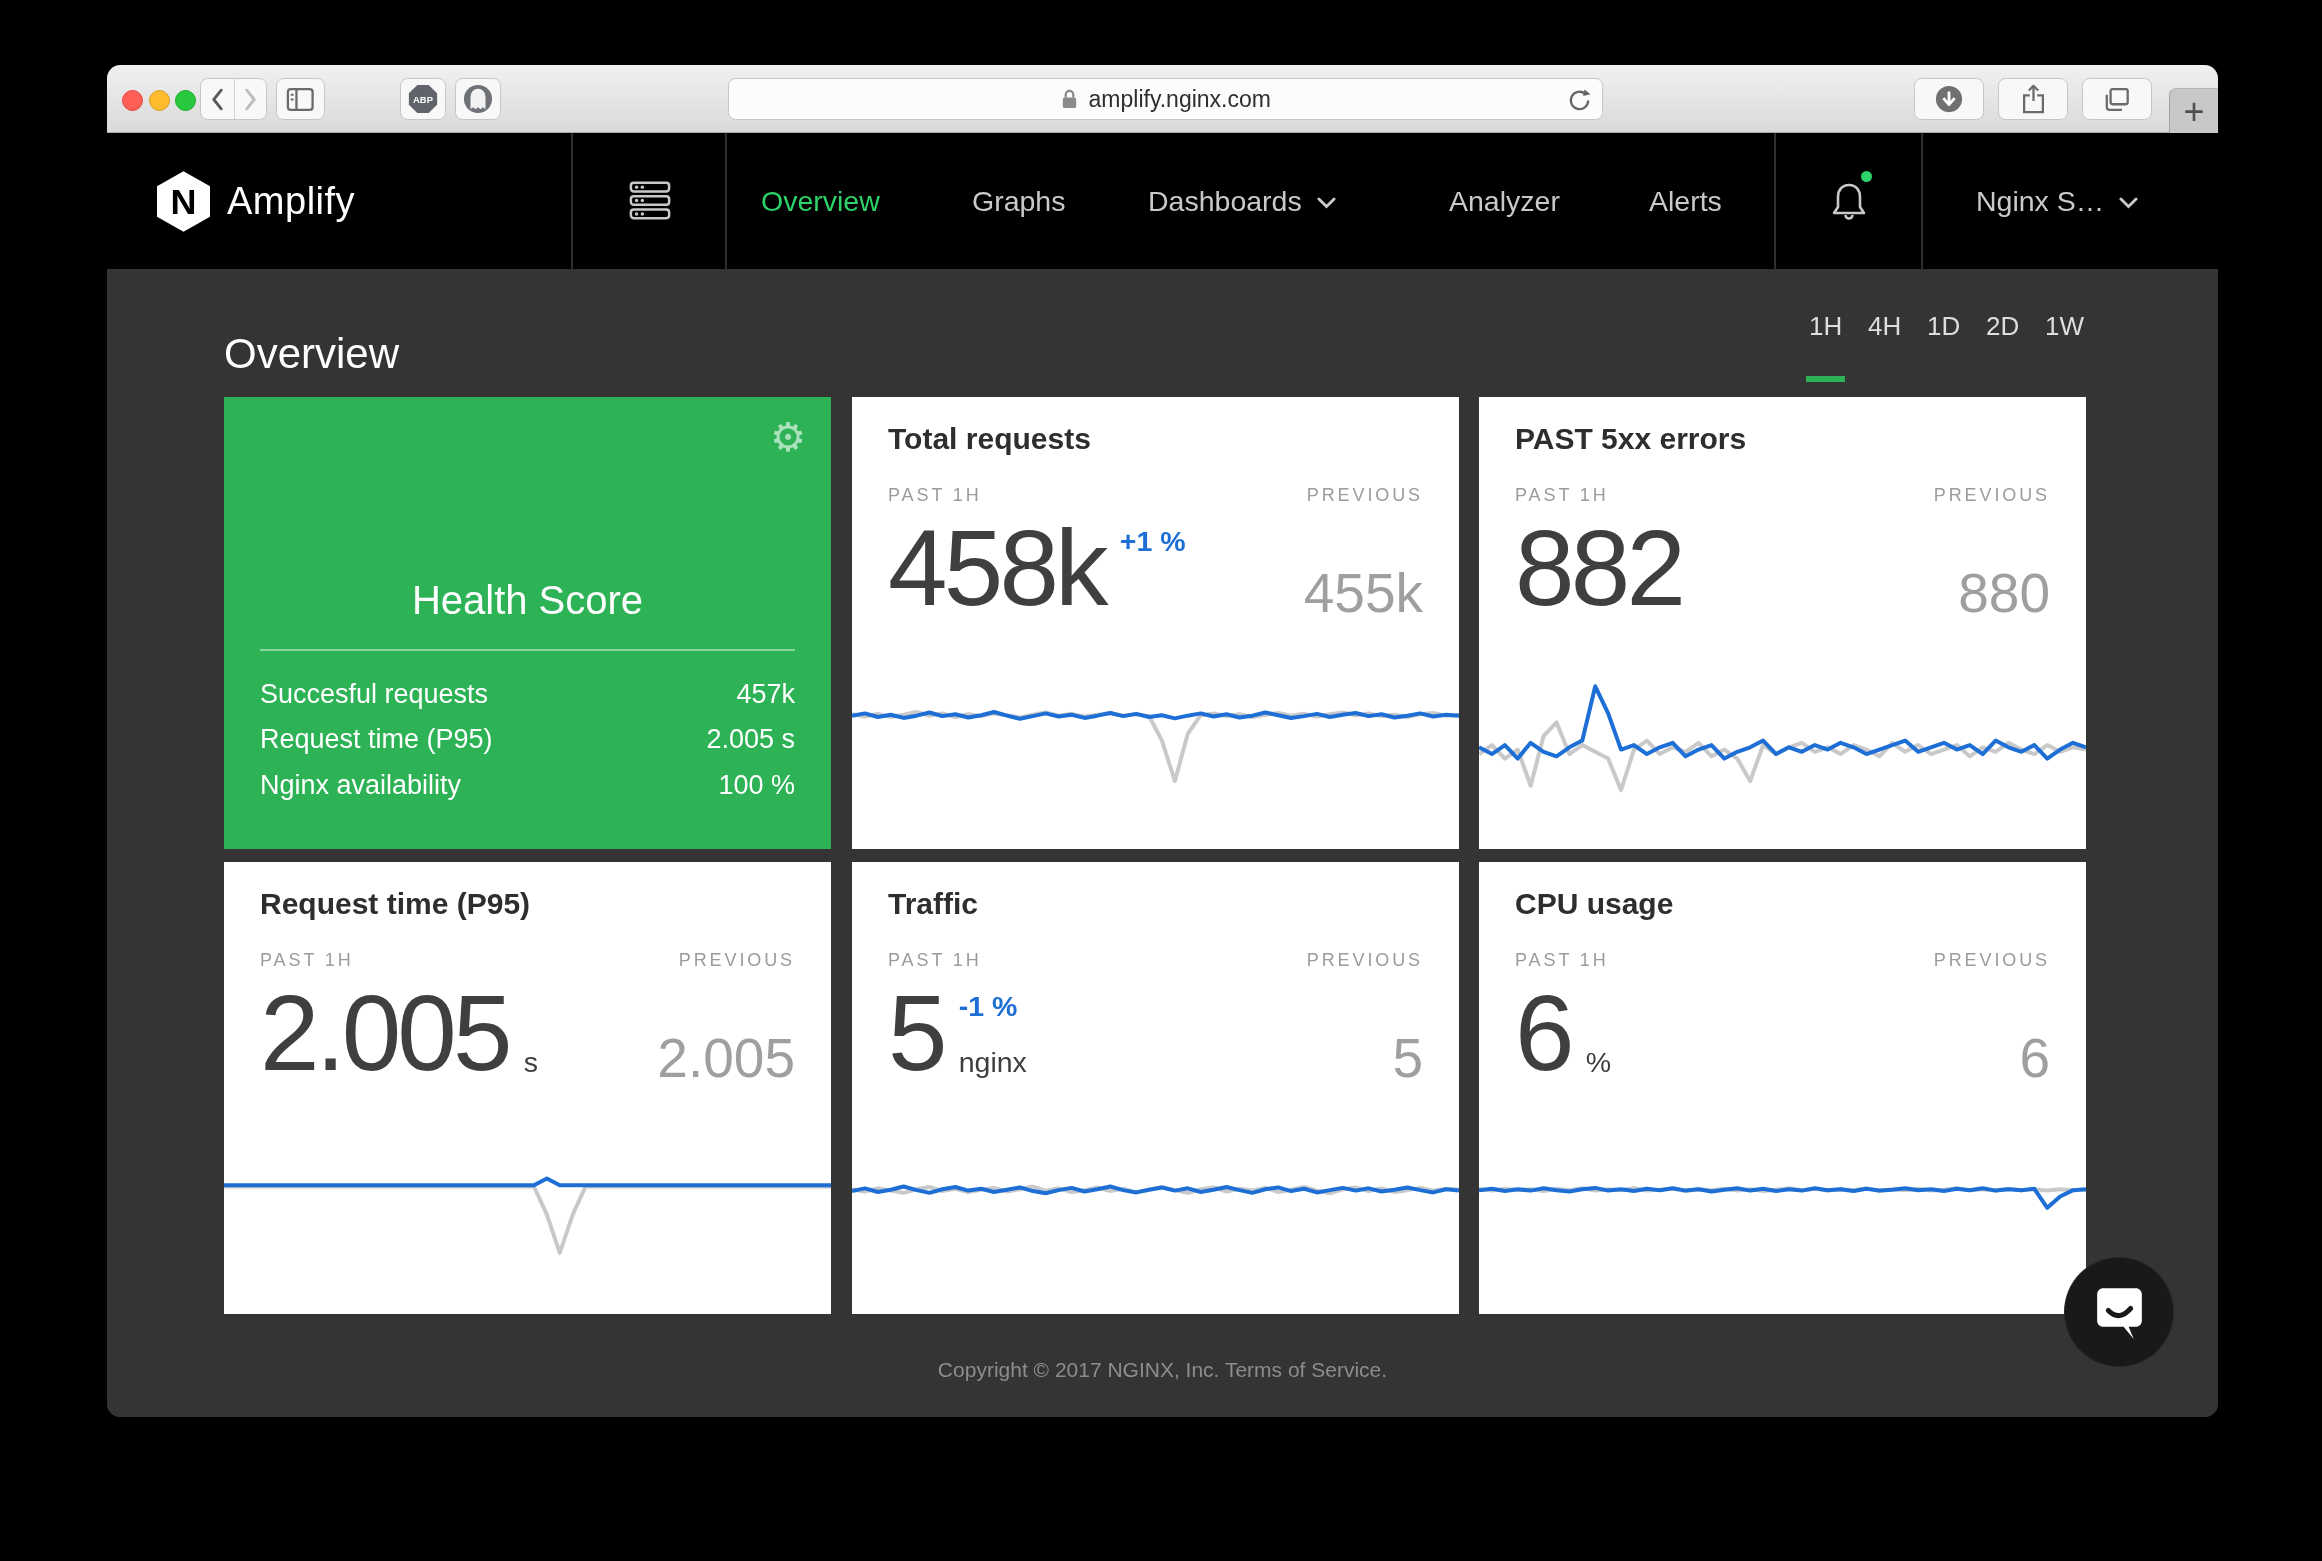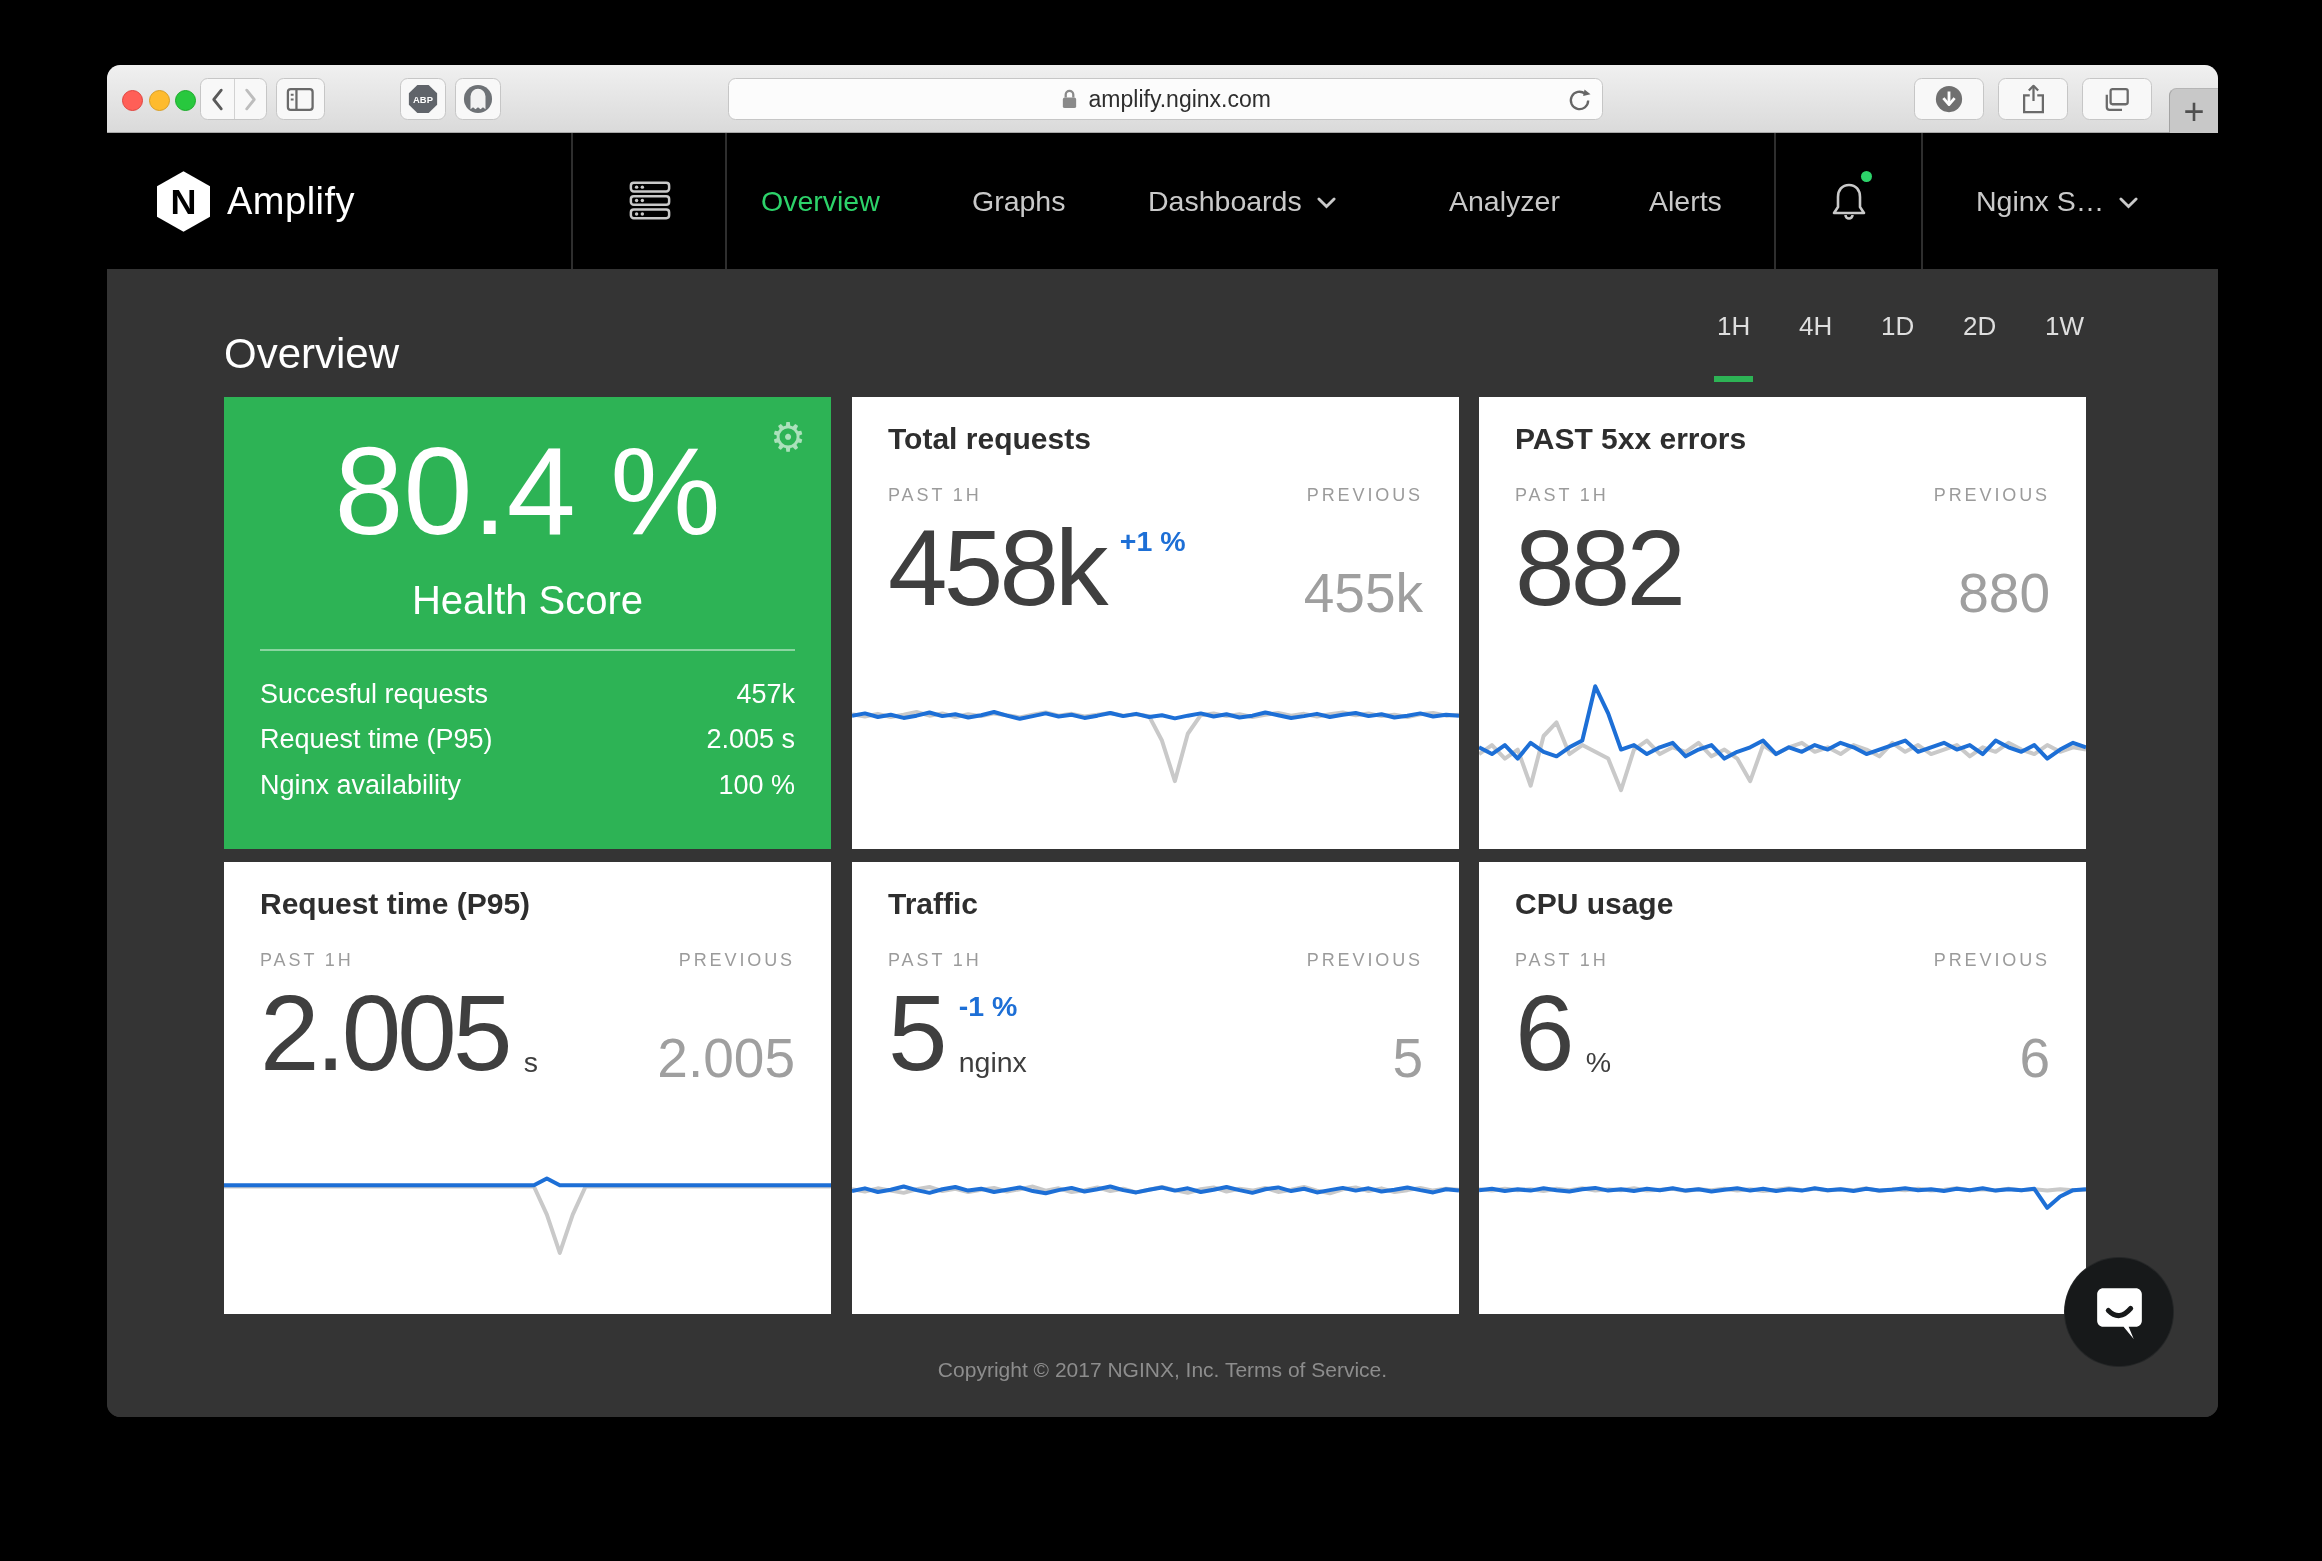--- a/index.html
+++ b/index.html
@@ -33,21 +33,21 @@
   .brand .word{color:#fff;font-size:38px;letter-spacing:0.5px;}
   .vdiv{position:absolute;top:0;width:1.9px;height:136px;background:#2e2e2e;}
   .navitem{position:absolute;top:0;height:136px;display:flex;align-items:center;font-size:28.5px;color:#c9c9c9;cursor:pointer;}
   .navitem.active{color:#2dd36a;}
   .navitem .chev{margin-left:15px;margin-top:3.8px;}
   .bellwrap{position:absolute;left:1712px;top:0;height:136px;width:59px;display:flex;align-items:center;justify-content:center;}
   .ndot{position:absolute;left:42px;top:38px;width:11.4px;height:11.4px;border-radius:50%;background:#2dd36a;}
   
   .content{position:absolute;left:0;top:204px;right:0;bottom:0;background:#343434;}
   .pagetitle{position:absolute;left:117px;top:36px;font-size:42px;line-height:1;color:#fff;font-weight:400;}
-  .ranges{position:absolute;top:42px;right:131px;display:flex;gap:43px;}
+  .ranges{position:absolute;top:42px;right:131px;display:flex;gap:20px;}
   .ranges .r{height:71px;padding:0 2.9px;font-size:26px;color:#dedede;cursor:pointer;position:relative;}
   .ranges .r.active::after{content:"";position:absolute;left:0;right:0;bottom:0;height:5.7px;background:#2db355;}
   .card{position:absolute;width:607px;height:452px;background:#fff;}
   .spark{position:absolute;left:0;top:0;width:100%;height:100%;}
   .ctitle{position:absolute;left:36px;top:25px;font-size:30px;font-weight:700;color:#2e2e2e;}
   .lab{position:absolute;top:88px;font-size:18px;letter-spacing:2.9px;color:#9b9b9b;}
   .lab.past{left:36px;}
   .lab.prevlab{right:36px;}
   .vrow{position:absolute;left:36px;top:122px;display:flex;align-items:flex-start;}
   .big{font-size:107px;line-height:.92;color:#3f3f3f;letter-spacing:-3.8px;}
@@ -230,21 +230,20 @@
       <div class="ranges">
         <span class="r active">1H</span>
         <span class="r">4H</span>
         <span class="r">1D</span>
         <span class="r">2D</span>
         <span class="r">1W</span>
       </div>
 
       <div class="card health" style="left:117px;top:128px">
         <span class="gear">⚙</span>
-        <div class="score">80.4 %</div>
         <div class="hslabel">Health Score</div>
         <div class="hdiv"></div>
         <div class="hrow" style="top:282px">
           <span>Succesful requests</span>
           <span>457k</span>
         </div>
         <div class="hrow" style="top:327px">
           <span>Request time (P95)</span>
           <span>2.005 s</span>
         </div>

